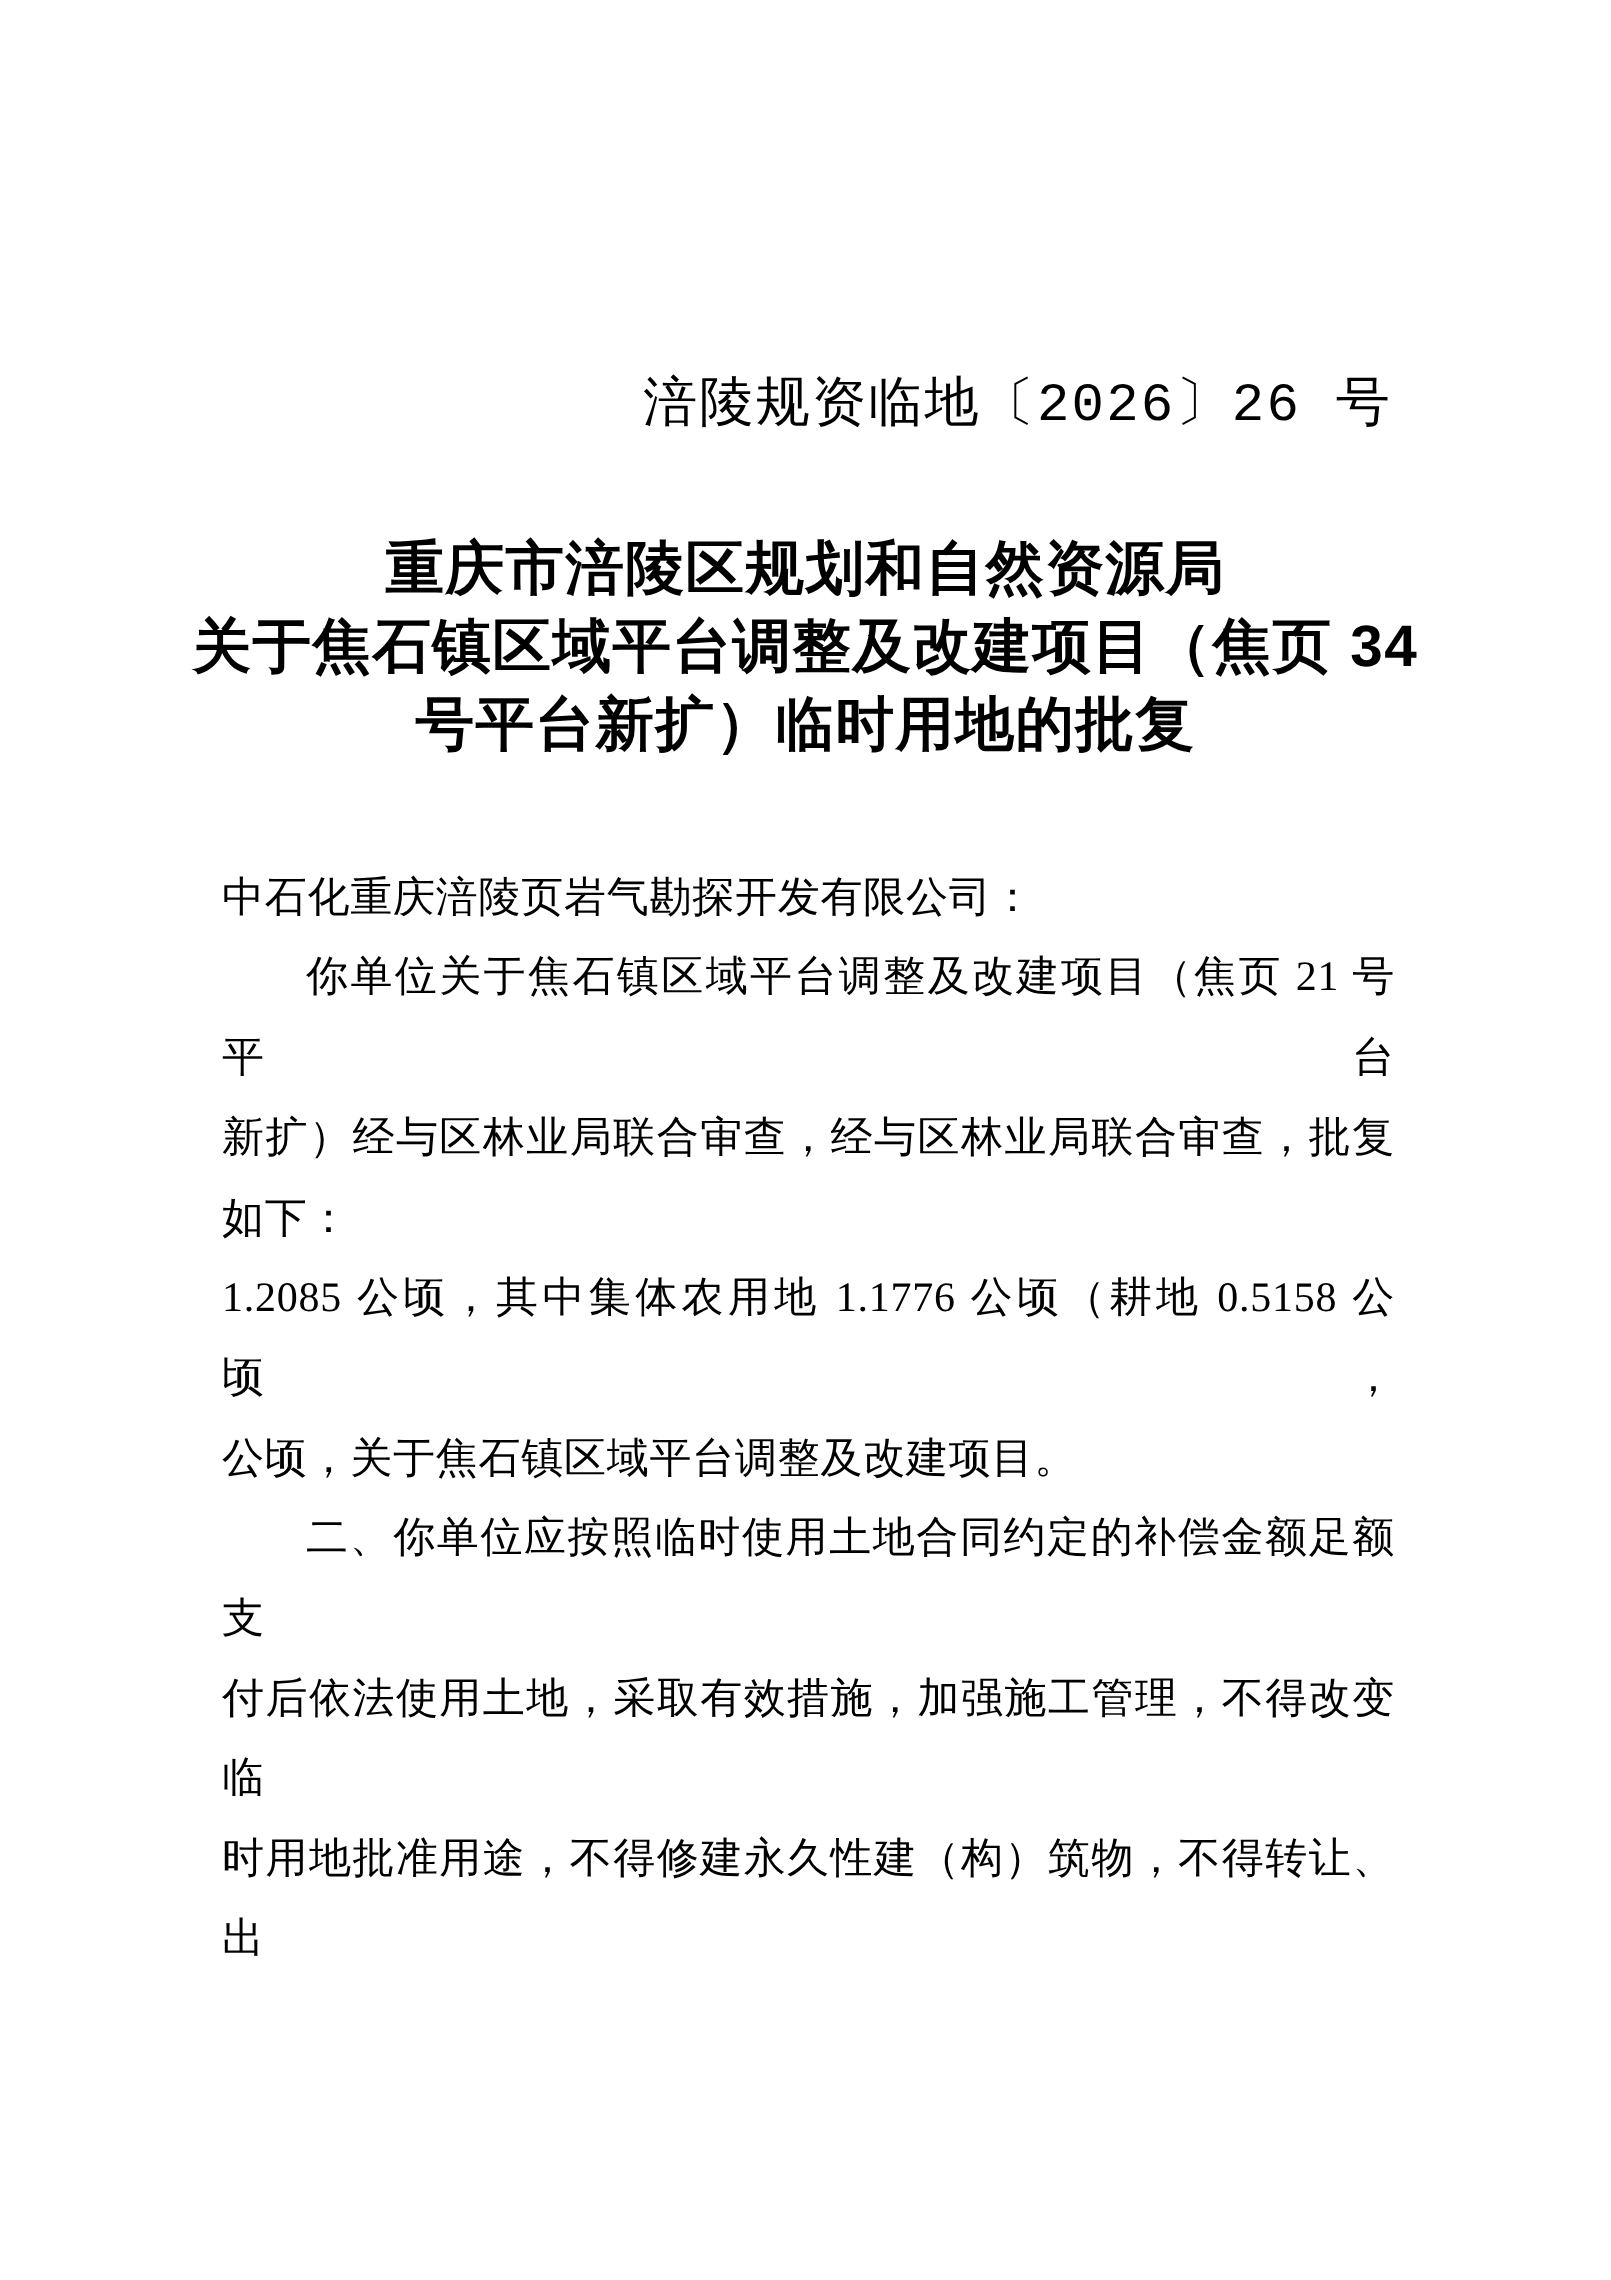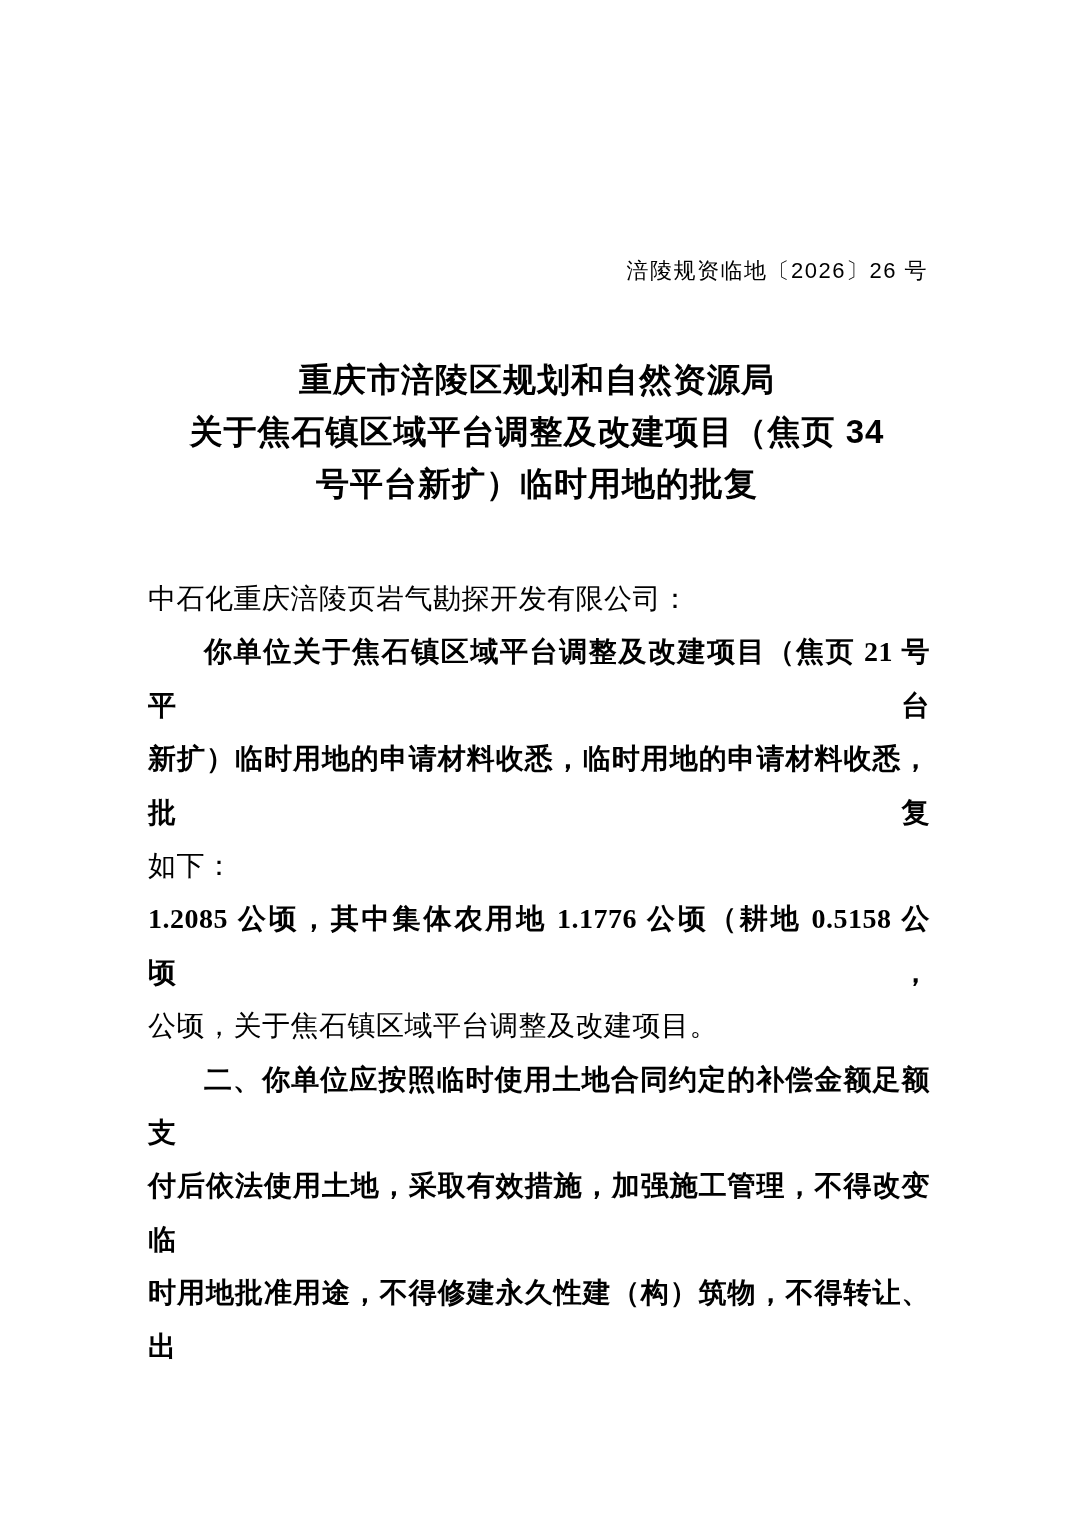--- a/index.html
+++ b/index.html
@@ -10,75 +10,75 @@
     height: 1520px;
     margin: 0 auto;
     background: #ffffff;
     color: #000000;
     overflow: hidden;
   }
   .doc-number {
     position: absolute;
     top: 252px;
     right: 146px;
-    font-family: Liberation Sans, sans-serif;
-    font-size: 22px;
+    font-family: Liberation Mono, monospace;
+    font-size: 36px;
     line-height: 38px;
     letter-spacing: 1.5px;
     white-space: nowrap;
     text-align: right;
   }
   .title-block {
     position: absolute;
     top: 354px;
     left: 50px;
     right: 50px;
     text-align: center;
     font-family: "Liberation Sans", sans-serif;
     font-weight: 700;
-    font-size: 33px;
+    font-size: 39px;
     line-height: 52px;
     letter-spacing: 1px;
   }
   .body-block {
     position: absolute;
     top: 572px;
     left: 148px;
     right: 144px;
     font-family: "Liberation Serif", serif;
     font-size: 28px;
     line-height: 53.4px;
     letter-spacing: 0.5px;
   }
   .body-line {
     text-align: justify;
     text-align-last: left;
     text-justify: inter-character;
     white-space: normal;
   }
-  .body-line.j { text-align-last: justify; font-weight: bold; }
+  .body-line.j { text-align-last: justify; }
   .body-line.ind { text-indent: 2em; }
 </style>
 </head>
 <body>
 
 <div class="page">
 
   <div class="doc-number">涪陵规资临地〔2026〕26 号</div>
 
   <div class="title-block">
     <div>重庆市涪陵区规划和自然资源局</div>
     <div>关于焦石镇区域平台调整及改建项目（焦页 34</div>
     <div>号平台新扩）临时用地的批复</div>
   </div>
 
   <div class="body-block">
     <div class="body-line">中石化重庆涪陵页岩气勘探开发有限公司：</div>
     <div class="body-line j ind">你单位关于焦石镇区域平台调整及改建项目（焦页 21 号平台</div>
-    <div class="body-line j">新扩）临时用地的申请材料收悉，临时用地的申请材料收悉，批复</div>
+    <div class="body-line j">新扩）经与区林业局联合审查，经与区林业局联合审查，批复</div>
     <div class="body-line">如下：</div>
     <div class="body-line j">1.2085 公顷，其中集体农用地 1.1776 公顷（耕地 0.5158 公顷，</div>
     <div class="body-line">公顷，关于焦石镇区域平台调整及改建项目。</div>
     <div class="body-line j ind">二、你单位应按照临时使用土地合同约定的补偿金额足额支</div>
     <div class="body-line j">付后依法使用土地，采取有效措施，加强施工管理，不得改变临</div>
     <div class="body-line j">时用地批准用途，不得修建永久性建（构）筑物，不得转让、出</div>
 
   </div>
 
 </div>

